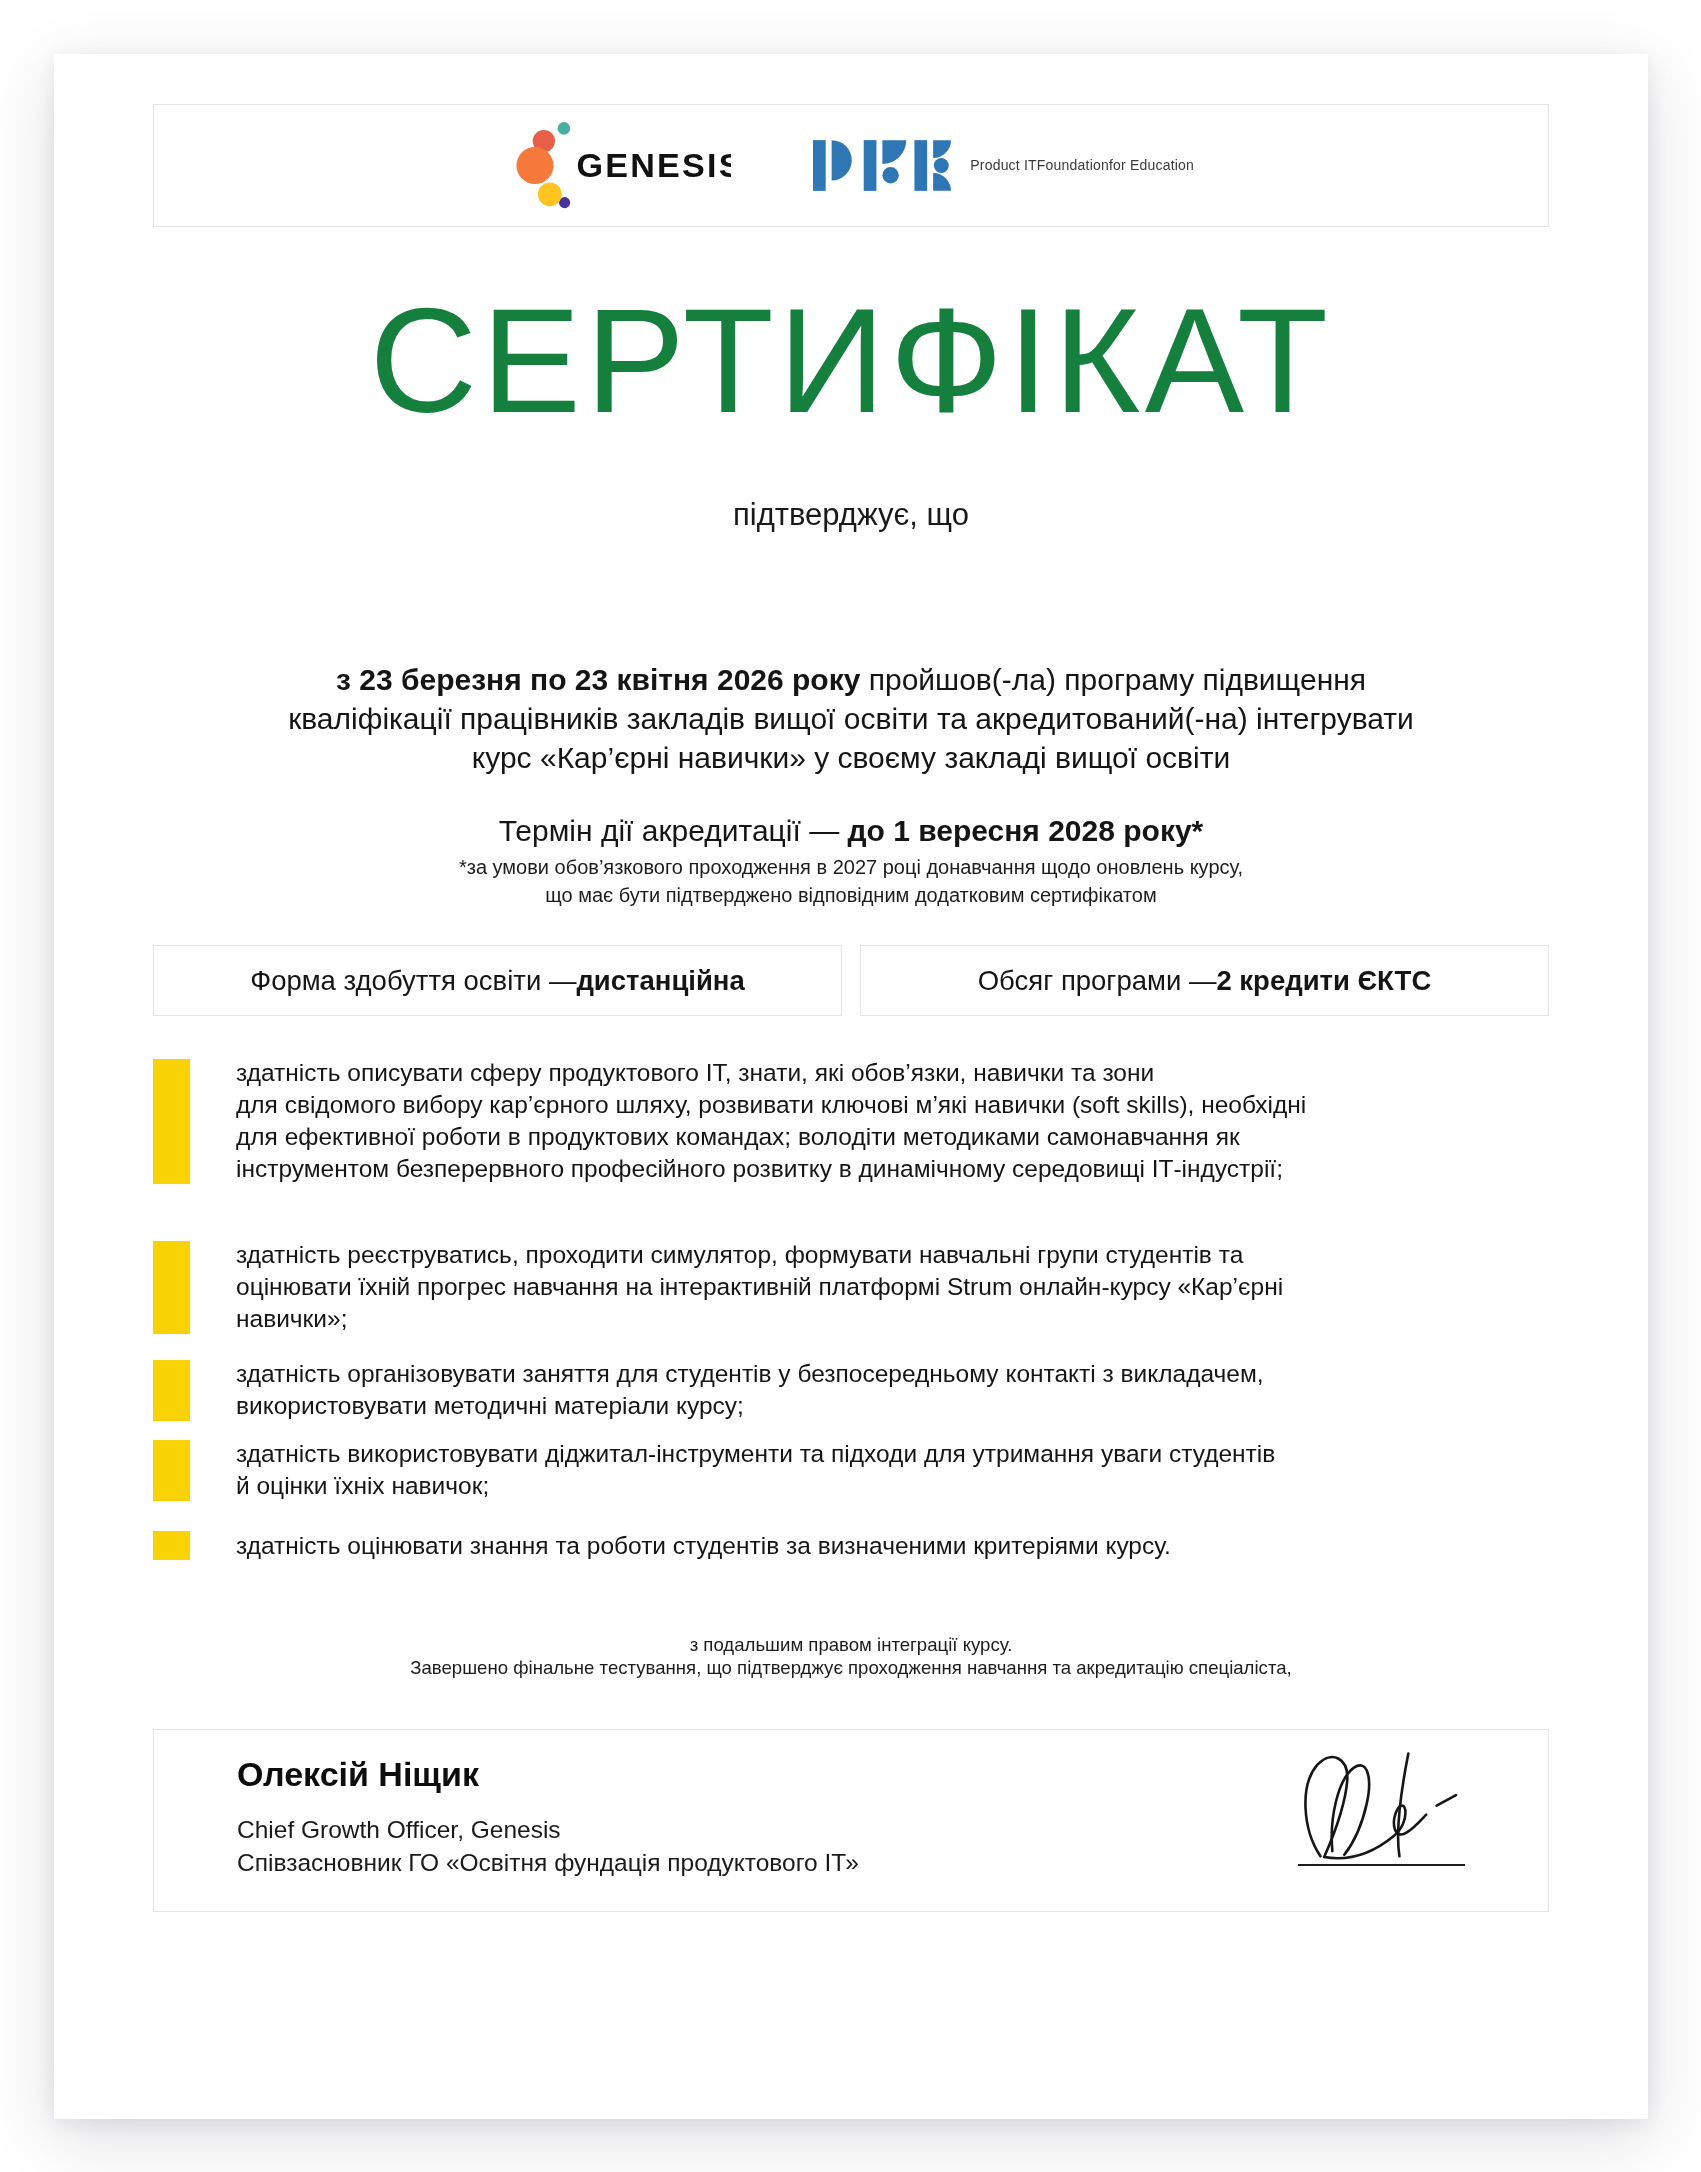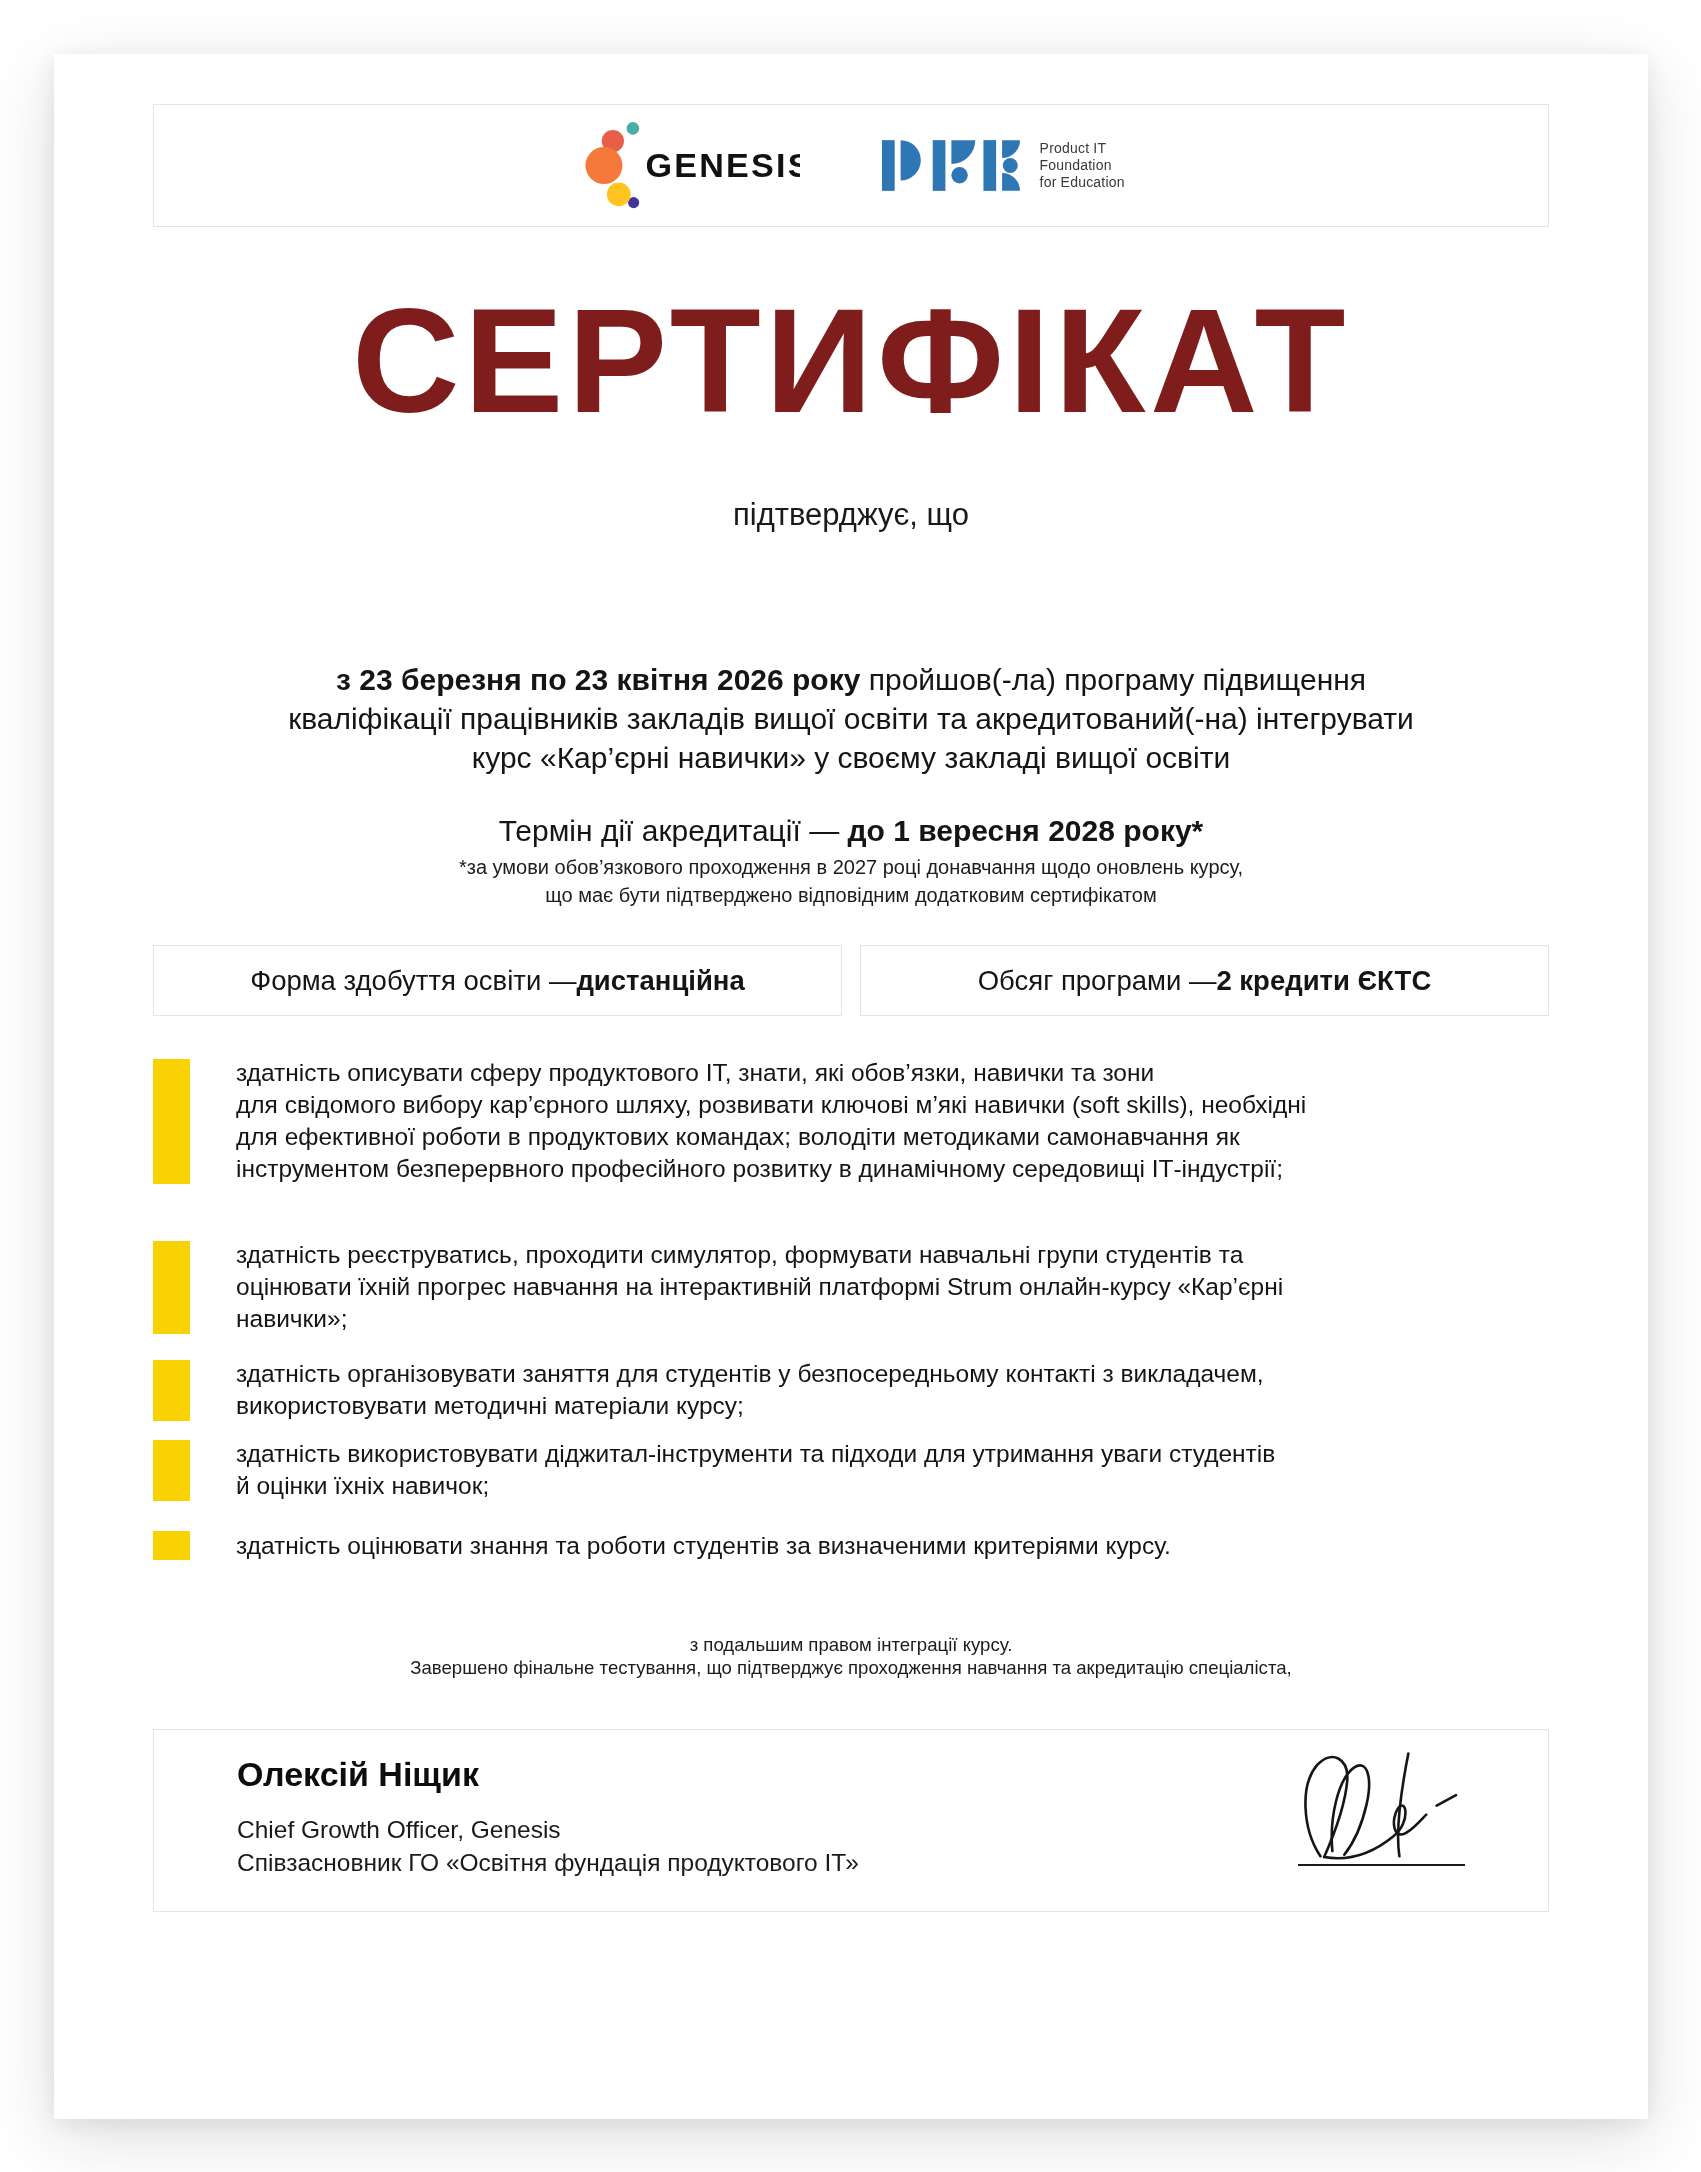--- a/index.html
+++ b/index.html
@@ -20,28 +20,28 @@
   .content { position:absolute; left:99px; right:99px; top:0; }
 
   
   .header-box {
     margin-top:50px; height:123px;
     border:1.5px solid #e4e4e6;
     display:flex; align-items:center; justify-content:center; gap:82px;
   }
   .logo { display:flex; align-items:center; }
   .pfe { gap:19.3px; }
-  .pfe-text { display:flex; flex-direction:column; justify-content:center; }
+  .pfe-text { display:flex; flex-direction:row; justify-content:center; }
   .pfe-text div { font-size:14px; line-height:17px; color:#3a3a3a; letter-spacing:0.2px; }
 
   
   .title {
     margin-top:59px;
-    font-size:149px; line-height:1; font-weight:bold;
-    letter-spacing:4.5px; text-align:center; color:#7f1d1d;
+    font-size:149px; line-height:1; font-weight:normal;
+    letter-spacing:4.5px; text-align:center; color:#15803d;
     white-space:nowrap;
   }
   .subtitle {
     margin-top:64px; font-size:31px; line-height:1; text-align:center; color:#1a1a1a;
   }
 
   
   .intro { margin-top:130px; text-align:center; font-size:30px; line-height:39px; color:#151515; }
   .b { font-weight:bold; }
 

